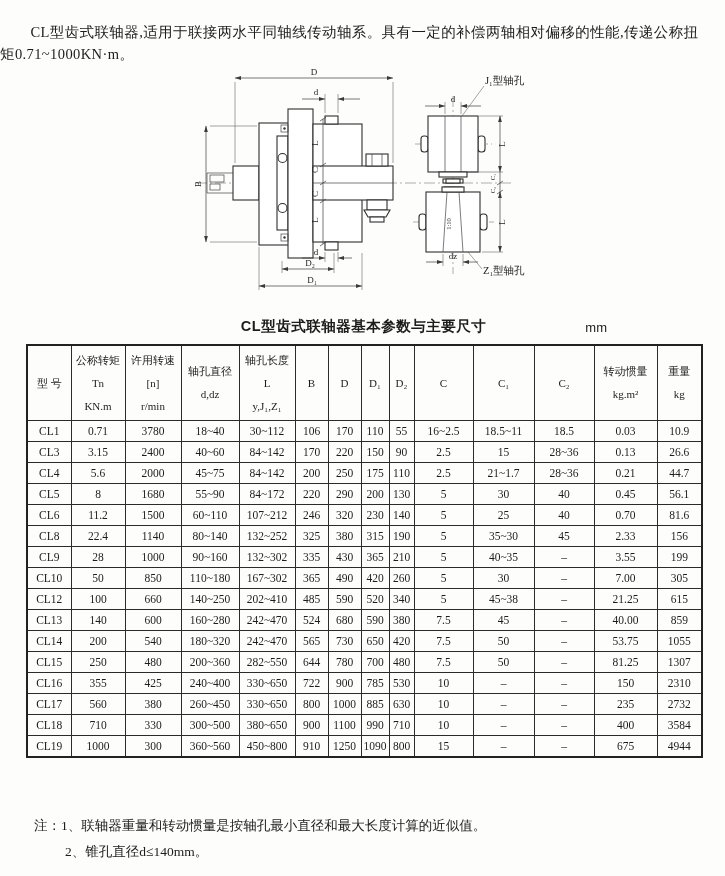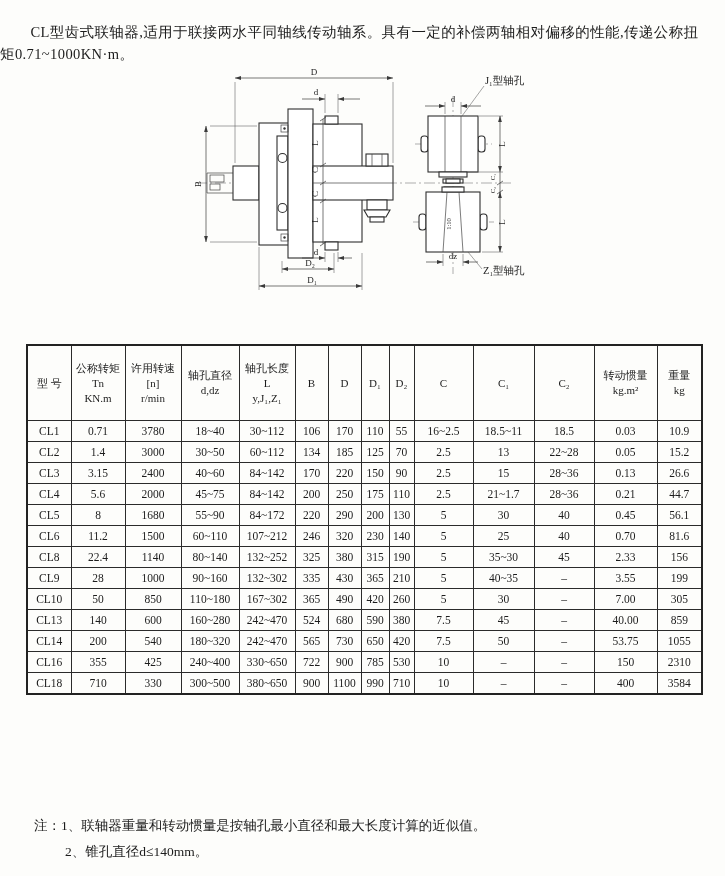--- a/index.html
+++ b/index.html
@@ -31,21 +31,21 @@
     position:absolute; top:344px; left:26px; width:675px;
     border-collapse:collapse; table-layout:fixed;
     border:2px solid #222;
   }
   table.params th, table.params td {
     border:1px solid #2b2b2b; text-align:center; vertical-align:middle;
     padding:0; overflow:hidden; white-space:nowrap;
   }
   table.params th { height:74px; font-weight:normal; font-size:11px; line-height:13px; }
   table.params td { height:20px; font-size:11.5px; }
-  .hwrap { display:flex; flex-direction:column; justify-content:center; gap:2px; }
+  .hwrap { display:flex; flex-direction:column; justify-content:center; gap:10px; }
   .hwrap.spread { }
 
   .notes { position:absolute; top:811px; left:30px; width:680px; font-size:13.5px; line-height:21.5px; }
   .notes p { margin:4px; }
   .notes p.indent { padding-left:31px; }
 
   
   .out  { stroke:#2f2f2f; stroke-width:1.1; fill:#fff; }
   .thin { stroke:#444; stroke-width:0.7; fill:none; }
   .dim  { stroke:#3c3c3c; stroke-width:0.7; fill:none; }
@@ -210,20 +210,24 @@
         <line class="ext" x1="482" y1="203" x2="468" y2="186"></line>
         <text class="lblcjk" x="483" y="208" text-anchor="start">Z₁型轴孔</text>
 
         <line class="ext" x1="482" y1="186" x2="503" y2="186"></line>
         <line class="dim" x1="500" y1="126" x2="500" y2="186" marker-start="url(#ar)" marker-end="url(#ar)"></line>
         <text class="lbl" text-anchor="middle" transform="translate(505,156) rotate(-90)">L</text>
       </g>
     </svg>
   </div>
 
+  <div class="title-row">
+    <span class="table-title">CL型齿式联轴器基本参数与主要尺寸</span>
+    <span class="table-unit">mm</span>
+  </div>
 
   <table class="params">
     <colgroup>
       <col style="width:44px">
         <col style="width:54px">
         <col style="width:56px">
         <col style="width:58px">
       <col style="width:56px">
         <col style="width:33px">
         <col style="width:33px">
@@ -329,36 +333,20 @@
           <td>170</td>
           <td>110</td>
           <td>55</td>
           <td>16~2.5</td>
           <td>18.5~11</td>
           <td>18.5</td>
           <td>0.03</td>
           <td>10.9</td>
         </tr>
         <tr>
-          <td>CL2</td>
-          <td>1.4</td>
-          <td>3000</td>
-          <td>30~50</td>
-          <td>60~112</td>
-          <td>134</td>
-          <td>185</td>
-          <td>125</td>
-          <td>70</td>
-          <td>2.5</td>
-          <td>13</td>
-          <td>22~28</td>
-          <td>0.05</td>
-          <td>15.2</td>
-        </tr>
-        <tr>
           <td>CL3</td>
           <td>3.15</td>
           <td>2400</td>
           <td>40~60</td>
           <td>84~142</td>
           <td>170</td>
           <td>220</td>
           <td>150</td>
           <td>90</td>
           <td>2.5</td>
@@ -457,20 +445,36 @@
           <td>490</td>
           <td>420</td>
           <td>260</td>
           <td>5</td>
           <td>30</td>
           <td>–</td>
           <td>7.00</td>
           <td>305</td>
         </tr>
         <tr>
+          <td>CL12</td>
+          <td>100</td>
+          <td>660</td>
+          <td>140~250</td>
+          <td>202~410</td>
+          <td>485</td>
+          <td>590</td>
+          <td>520</td>
+          <td>340</td>
+          <td>5</td>
+          <td>45~38</td>
+          <td>–</td>
+          <td>21.25</td>
+          <td>615</td>
+        </tr>
+        <tr>
           <td>CL13</td>
           <td>140</td>
           <td>600</td>
           <td>160~280</td>
           <td>242~470</td>
           <td>524</td>
           <td>680</td>
           <td>590</td>
           <td>380</td>
           <td>7.5</td>
@@ -489,51 +493,99 @@
           <td>730</td>
           <td>650</td>
           <td>420</td>
           <td>7.5</td>
           <td>50</td>
           <td>–</td>
           <td>53.75</td>
           <td>1055</td>
         </tr>
         <tr>
+          <td>CL15</td>
+          <td>250</td>
+          <td>480</td>
+          <td>200~360</td>
+          <td>282~550</td>
+          <td>644</td>
+          <td>780</td>
+          <td>700</td>
+          <td>480</td>
+          <td>7.5</td>
+          <td>50</td>
+          <td>–</td>
+          <td>81.25</td>
+          <td>1307</td>
+        </tr>
+        <tr>
           <td>CL16</td>
           <td>355</td>
           <td>425</td>
           <td>240~400</td>
           <td>330~650</td>
           <td>722</td>
           <td>900</td>
           <td>785</td>
           <td>530</td>
           <td>10</td>
           <td>–</td>
           <td>–</td>
           <td>150</td>
           <td>2310</td>
         </tr>
         <tr>
+          <td>CL17</td>
+          <td>560</td>
+          <td>380</td>
+          <td>260~450</td>
+          <td>330~650</td>
+          <td>800</td>
+          <td>1000</td>
+          <td>885</td>
+          <td>630</td>
+          <td>10</td>
+          <td>–</td>
+          <td>–</td>
+          <td>235</td>
+          <td>2732</td>
+        </tr>
+        <tr>
           <td>CL18</td>
           <td>710</td>
           <td>330</td>
           <td>300~500</td>
           <td>380~650</td>
           <td>900</td>
           <td>1100</td>
           <td>990</td>
           <td>710</td>
           <td>10</td>
           <td>–</td>
           <td>–</td>
           <td>400</td>
           <td>3584</td>
         </tr>
+        <tr>
+          <td>CL19</td>
+          <td>1000</td>
+          <td>300</td>
+          <td>360~560</td>
+          <td>450~800</td>
+          <td>910</td>
+          <td>1250</td>
+          <td>1090</td>
+          <td>800</td>
+          <td>15</td>
+          <td>–</td>
+          <td>–</td>
+          <td>675</td>
+          <td>4944</td>
+        </tr>
       </tbody>
   </table>
 
   <div class="notes">
     <p><span>注：</span><span>1、联轴器重量和转动惯量是按轴孔最小直径和最大长度计算的近似值。</span></p>
     <p class="indent">2、锥孔直径d≤140mm。</p>
   </div>
 
 </div>
 

